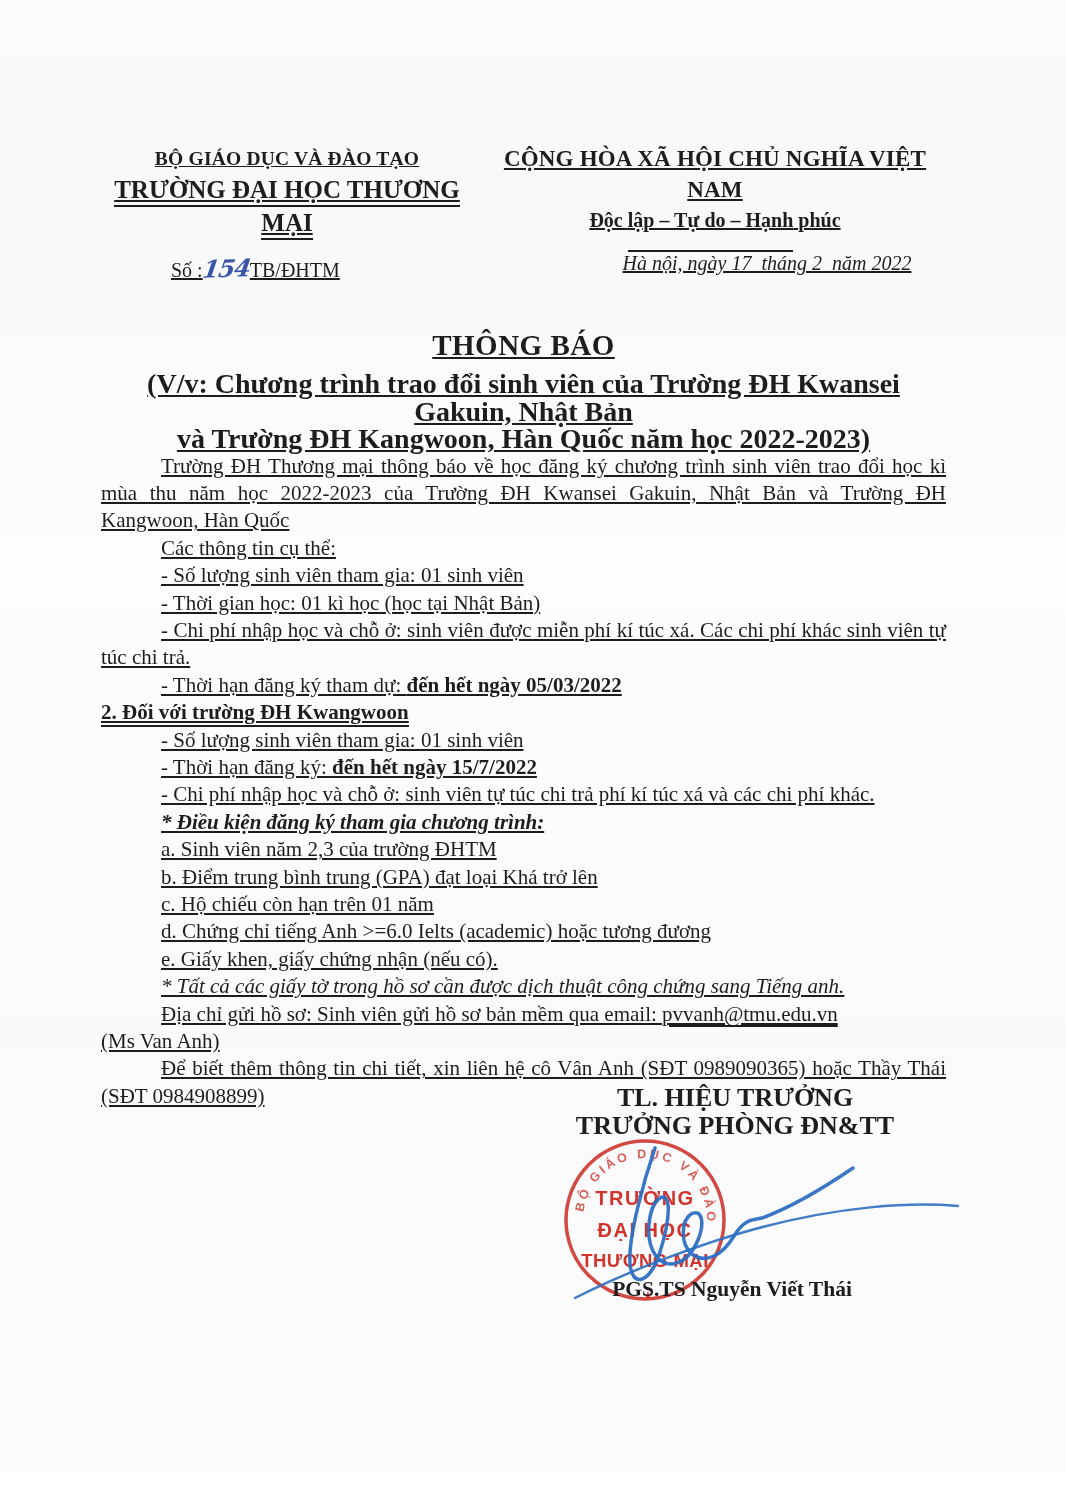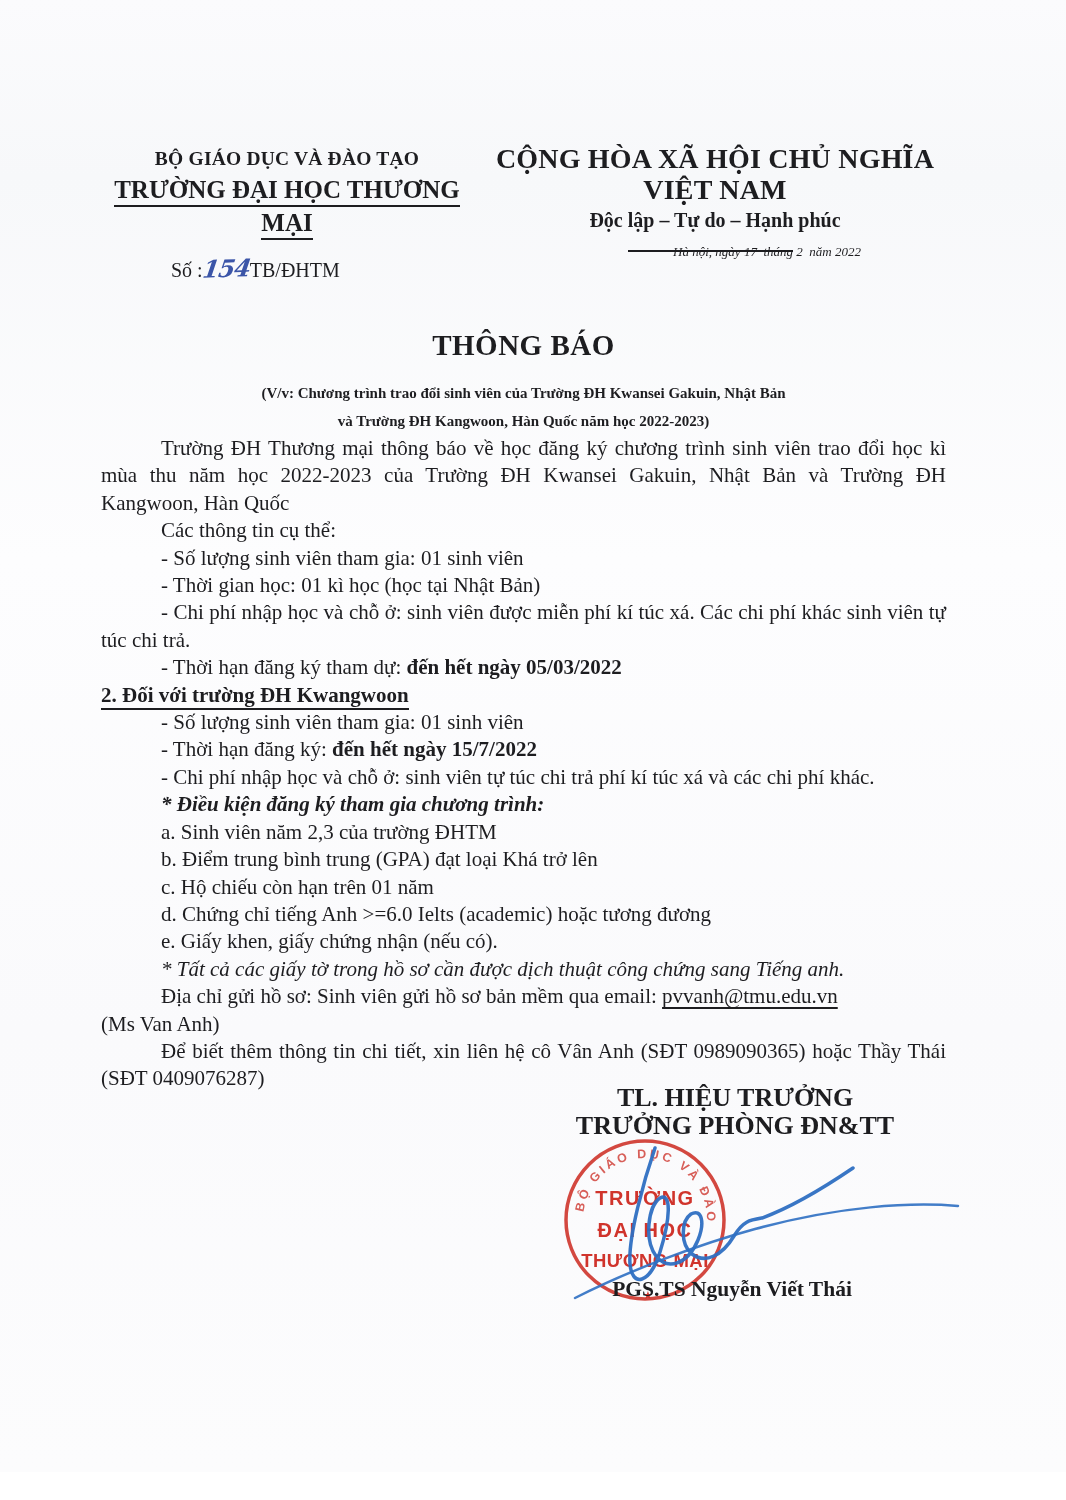--- a/index.html
+++ b/index.html
@@ -4,44 +4,45 @@
 <style>
   html,body { margin:0; padding:0; background:#ffffff; }
   .page {
     position:relative;
     width:1066px; height:1472px;
     background:linear-gradient(180deg,#fbfbfd 0%,#f7f8fa 12%,#fdfdfe 38%,#fafafc 70%,#fcfcfd 100%);
     color:#1d1d20;
     font-family:"Liberation Serif","DejaVu Serif",serif;
     font-size:21px; line-height:27.4px;
     overflow:hidden;
+    text-decoration:underline;
   }
   .content { padding:143px 120px 0 101px; }
 
   
   .hdr { display:flex; justify-content:space-between; }
   .hdr-left  { width:372px; text-align:center; font-weight:bold; line-height:31px; }
   .hdr-right { width:462px; text-align:center; font-weight:bold; line-height:31px; }
   .hdr-l1 { font-size:19.5px; letter-spacing:.2px; }
   .hdr-l2 span { font-size:25px; border-bottom:2px solid #1d1d20; padding-bottom:2px; }
-  .hdr-r1 { font-size:28px; letter-spacing:.2px; }
+  .hdr-r1 { font-size:23px; letter-spacing:.2px; }
   .hdr-r2 { font-size:20px; }
   .hdr-r2 .u { border-bottom:2px solid #1d1d20; padding-bottom:19px; }
   .doc-no { margin-top:15px; font-weight:normal; font-size:20px; text-align:left; padding-left:70px; line-height:27px; }
   .hand {
     font-family:"DejaVu Serif",serif; font-style:italic; font-weight:bold;
     font-size:24px; letter-spacing:-1px; display:inline-block; transform:skewX(-10deg) rotate(-2deg);
   }
-  .date { margin-top:2px; font-weight:normal; font-style:italic; font-size:13px;
+  .date { margin-top:14px; font-weight:normal; font-style:italic; font-size:20px;
           line-height:27px; white-space:pre; transform:translateX(52px); }
 
   
   .title { text-align:center; margin-top:44px; font-weight:bold; font-size:29px;
            letter-spacing:.5px; line-height:34px; }
-  .subtitle { text-align:center; font-weight:bold; margin-top:18px; font-size:15px; line-height:27.5px; }
+  .subtitle { text-align:center; font-weight:bold; margin-top:8px; font-size:28px; line-height:27.5px; }
 
   
   p { margin:0; text-align:justify; }
   .ind { text-indent:60px; }
   .sec-head { font-weight:bold; }
   .sec-head span { border-bottom:2px solid #1d1d20; padding-bottom:1px; }
   .bld { font-weight:bold; }
   .bi  { font-weight:bold; font-style:italic; }
   .it  { font-style:italic; }
   .email { text-decoration:underline; text-underline-offset:4px; }
@@ -94,21 +95,21 @@
 
     <p class="ind bi">* Điều kiện đăng ký tham gia chương trình:</p>
     <p class="ind">a. Sinh viên năm 2,3 của trường ĐHTM</p>
     <p class="ind">b. Điểm trung bình trung (GPA) đạt loại Khá trở lên</p>
     <p class="ind">c. Hộ chiếu còn hạn trên 01 năm</p>
     <p class="ind">d. Chứng chỉ tiếng Anh &gt;=6.0 Ielts (academic) hoặc tương đương</p>
     <p class="ind">e. Giấy khen, giấy chứng nhận (nếu có).</p>
     <p class="ind it">* Tất cả các giấy tờ trong hồ sơ cần được dịch thuật công chứng sang Tiếng anh.</p>
     <p class="ind"><span>Địa chỉ gửi hồ sơ: Sinh viên gửi hồ sơ bản mềm qua email: </span><span class="email">pvvanh@tmu.edu.vn</span></p>
     <p>(Ms Van Anh)</p>
-    <p class="ind">Để biết thêm thông tin chi tiết, xin liên hệ cô Vân Anh (SĐT 0989090365) hoặc Thầy Thái (SĐT 0409076287)</p>
+    <p class="ind">Để biết thêm thông tin chi tiết, xin liên hệ cô Vân Anh (SĐT 0989090365) hoặc Thầy Thái (SĐT 0984908899)</p>
   </div>
 
   <div class="sig-titles">
     <div>TL. HIỆU TRƯỞNG</div>
     <div>TRƯỞNG PHÒNG ĐN&amp;TT</div>
   </div>
 
   <svg class="stamp-svg" width="174" height="172" viewBox="0 0 174 172">
     <circle cx="87" cy="84" r="79" fill="none" stroke="#cf3830" stroke-width="3.5" opacity="0.92"></circle>
     <path id="ringPath" d="M 25 84 A 62 62 0 1 1 149 84" fill="none"></path>

